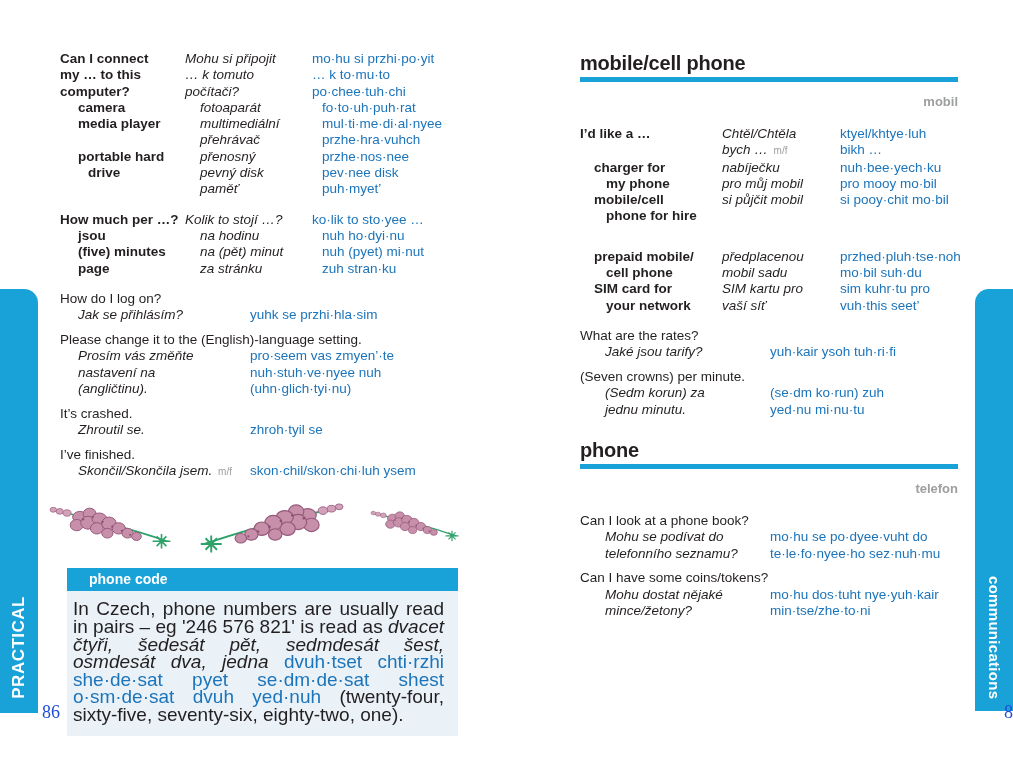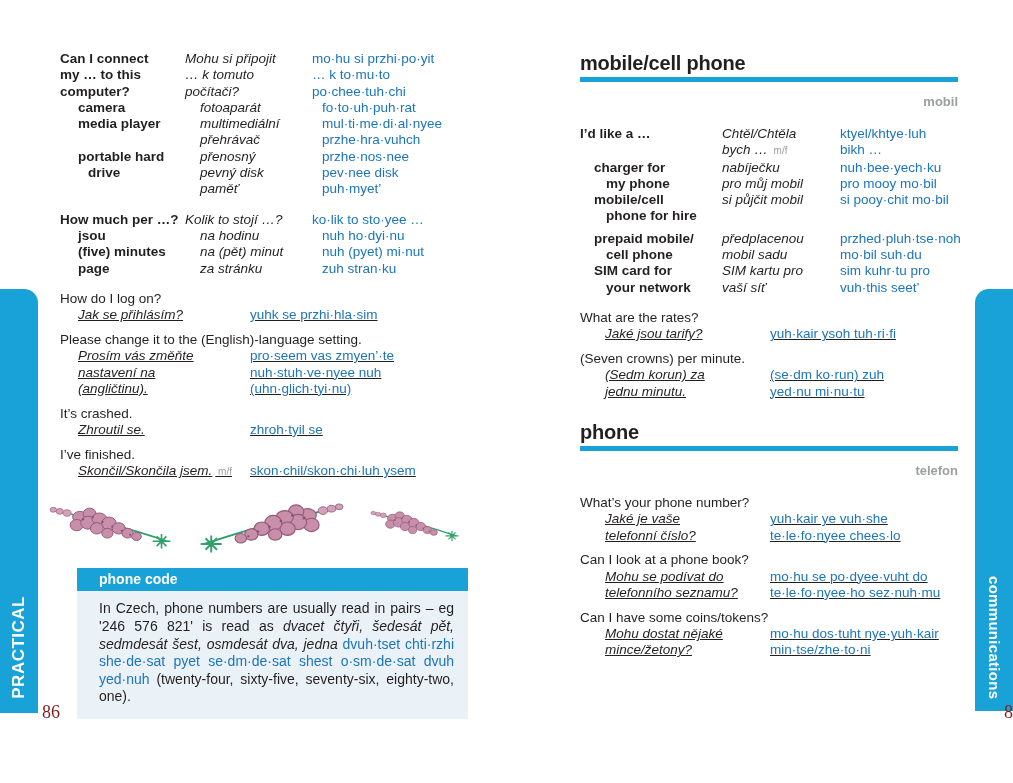--- a/index.html
+++ b/index.html
@@ -11,32 +11,32 @@
   .en{font-weight:bold;}
   .cz{font-style:italic;}
   .pr{color:#1c74ba;}
   .note{font-size:10px;color:#9c9ea0;font-style:normal;font-weight:normal;margin-left:3px;}
 
   
   .tbl{margin:0 0 14px 0;}
   .trow{display:grid;font-size:13.5px;line-height:16.3px;}
   .pgL .trow{grid-template-columns:125px 127px 1fr;}
   .pgR .trow{grid-template-columns:142px 118px 1fr;}
-  .trow.gap{margin-top:6px;}
+  .trow.gap{margin-top:24px;}
   .pgL .trow.i1 .en{padding-left:18px;}
   .pgL .trow.i2 .en{padding-left:28px;}
   .pgL .trow.i1 .cz,.pgL .trow.i2 .cz{padding-left:15px;}
   .pgL .trow.i1 .pr,.pgL .trow.i2 .pr{padding-left:10px;}
   .pgR .trow.i1 .en{padding-left:14px;}
   .pgR .trow.i2 .en{padding-left:26px;}
 
   
   .phrase{margin:8.5px 0 0 0;font-size:13.5px;line-height:16.3px;}
   .en-full{font-weight:normal;}
-  .pline{display:grid;text-decoration:underline;}
+  .pline{display:grid;}
   .pgL .pline{grid-template-columns:190px 1fr;}
   .pgL .pline .cz{padding-left:18px;}
   .pgR .pline{grid-template-columns:190px 1fr;}
   .pgR .pline .cz{padding-left:25px;}
 
   
   .lcontent{position:absolute;left:60px;top:51px;width:402px;}
   .rcontent{position:absolute;left:580px;top:52px;width:378px;}
 
   
@@ -45,41 +45,41 @@
   .sec-bar{height:5px;background:#18a2d8;margin-top:3px;}
   .sec-sub{text-align:right;color:#9c9ea0;font-weight:bold;font-size:13px;margin-top:12px;}
   .section .blocks{margin-top:17px;}
 
   
   .flowers{display:flex;align-items:center;gap:20px;margin:8px 0 10px -14px;height:70px;}
   .flowers svg{display:block;}
   .flip{transform:scaleX(-1);}
 
   
-  .infobox{width:391px;margin-left:17px;margin-top:2px;}
+  .infobox{width:391px;margin-left:7px;margin-top:2px;}
   .infobox-title{background:#18a2d8;color:#ffffff;font-weight:bold;font-size:14px;
     padding:3px 0 4px 22px;line-height:16px;}
-  .infobox-body{background:#eaf2f8;padding:9px 14px 13px 22px;font-size:14px;
+  .infobox-body{background:#eaf2f8;padding:9px 14px 13px 6px;font-size:19px;
     line-height:17.6px;text-align:justify;}
   .seg-plain{}
   .seg-italic{font-style:italic;}
   .seg-pron{color:#1c74ba;}
 
   
   .tab{position:absolute;width:38px;height:410px;background:#18a2d8;
     display:flex;justify-content:center;align-items:flex-end;}
   .tab-left{left:0;top:289px;border-radius:0 14px 0 0;padding-bottom:14px;}
   .tab-right{left:975px;top:289px;border-radius:14px 0 0 0;padding-bottom:12px;}
   .tab span{color:#ffffff;font-weight:bold;writing-mode:vertical-rl;}
   .tab-left span{transform:rotate(180deg);font-size:17px;letter-spacing:0.5px;}
   .tab-right span{font-size:15px;letter-spacing:0.3px;}
 
   
   .pgnum{position:absolute;top:702px;font-family:"Liberation Serif", serif;
-    font-size:18px;color:#7f1d1d;}
+    font-size:18px;color:#1d4ed8;}
   .pg-left{left:42px;}
   .pg-right{left:971px;margin-left:33px;}
 </style>
 </head>
 <body>
 
 <svg width="0" height="0" style="position:absolute" aria-hidden="true">
   <symbol id="flower-cluster" viewBox="0 0 160 64">
     <path d="M10 16 C 50 24, 110 40, 150 54" stroke="#2fa269" stroke-width="2" fill="none"></path>
     <g stroke="#2fa269" stroke-width="2" fill="none">
@@ -318,31 +318,20 @@
           </div>
         </div>
       </div>
     </div>
     <div class="section">
       <div class="sec-title">phone</div>
       <div class="sec-bar"></div>
       <div class="sec-sub">telefon</div>
       <div class="blocks">
         <div class="phrase">
-          <div class="en-full">What’s your phone number?</div>
-          <div class="pline">
-            <div class="cz">Jaké je vaše</div>
-            <div class="pr">yuh·kair ye vuh·she</div>
-          </div>
-          <div class="pline">
-            <div class="cz">telefonní číslo?</div>
-            <div class="pr">te·le·fo·nyee chees·lo</div>
-          </div>
-        </div>
-        <div class="phrase">
           <div class="en-full">Can I look at a phone book?</div>
           <div class="pline">
             <div class="cz">Mohu se podívat do</div>
             <div class="pr">mo·hu se po·dyee·vuht do</div>
           </div>
           <div class="pline">
             <div class="cz">telefonního seznamu?</div>
             <div class="pr">te·le·fo·nyee·ho sez·nuh·mu</div>
           </div>
         </div>

